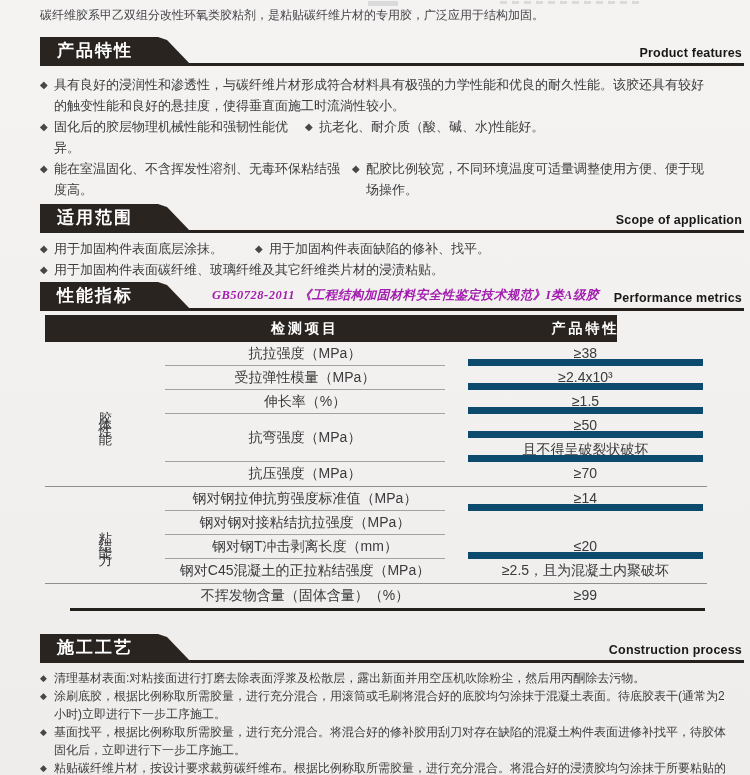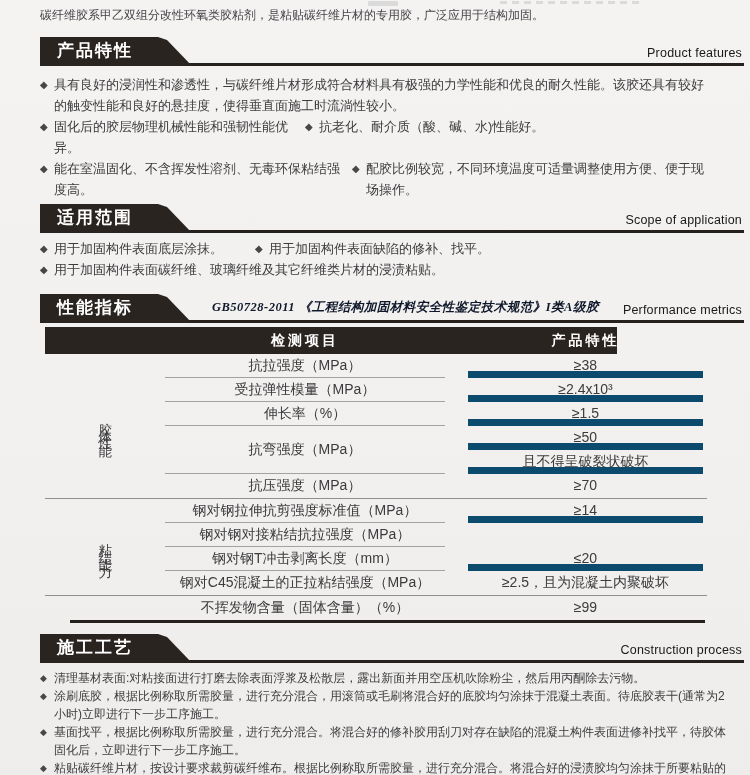--- a/index.html
+++ b/index.html
@@ -17,32 +17,32 @@
     background: repeating-linear-gradient(90deg,#c6c6ca 0 7px, transparent 7px 12px); opacity:.55; }
   .artifact-mark { position:absolute; left:368px; top:1px; width:30px; height:5px;
     background:#bcbcc0; opacity:.45; border-radius:1px; }
 
   .intro { padding:6px 40px 0 40px; font-size:12px; line-height:19px; color:#45454a; }
 
   
   .sec { position:relative; height:29px; margin:0 6px 0 40px; }
   .sec.m-features { margin-top:12px; }
   .sec.m-scope { margin-top:4px; }
-  .sec.m-perf { margin-top:14px; }
-  .sec.m-constr { margin-top:11px; }
+  .sec.m-perf { margin-top:2px; }
+  .sec.m-constr { margin-top:23px; }
   .sec .baseline { position:absolute; left:0; right:0; bottom:0; height:3px; background:#26211d; }
   .sec .tab {
     position:absolute; left:0; top:0; height:29px; width:158px; background:#2a2420;
     clip-path: polygon(0 0, 118px 0, 127px 3px, 152px 100%, 0 100%);
     color:#fff; font-size:17px; font-weight:700; letter-spacing:2px;
     line-height:27px; padding-left:17px;
   }
-  .sec .en { position:absolute; right:2px; bottom:6px; font-size:12.5px; font-weight:400; color:#181818; letter-spacing:.2px; }
+  .sec .en { position:absolute; right:2px; bottom:6px; font-size:12.5px; font-weight:700; color:#181818; letter-spacing:.2px; }
   .sec .note { position:absolute; left:172px; bottom:7px; font-family:"Liberation Serif","DejaVu Serif",serif;
-    font-style:italic; font-size:12.5px; font-weight:600; color:#0f172a; letter-spacing:.5px; }
+    font-style:italic; font-size:12.5px; font-weight:600; color:#a21caf; letter-spacing:.5px; }
 
   
   ul { list-style:none; }
   .bullets { margin:0 34px 0 40px; }
   .bullets li { font-size:13px; line-height:21px; color:#3c3c3e; }
   .bullets.features { margin-top:8px; }
   .bullets.scope { margin-top:5px; }
   .b { position:relative; display:block; padding-left:14px; }
   .b .dia { position:absolute; left:0; top:0; font-size:10px; color:#474749; }
   .tworow { display:flex; }

